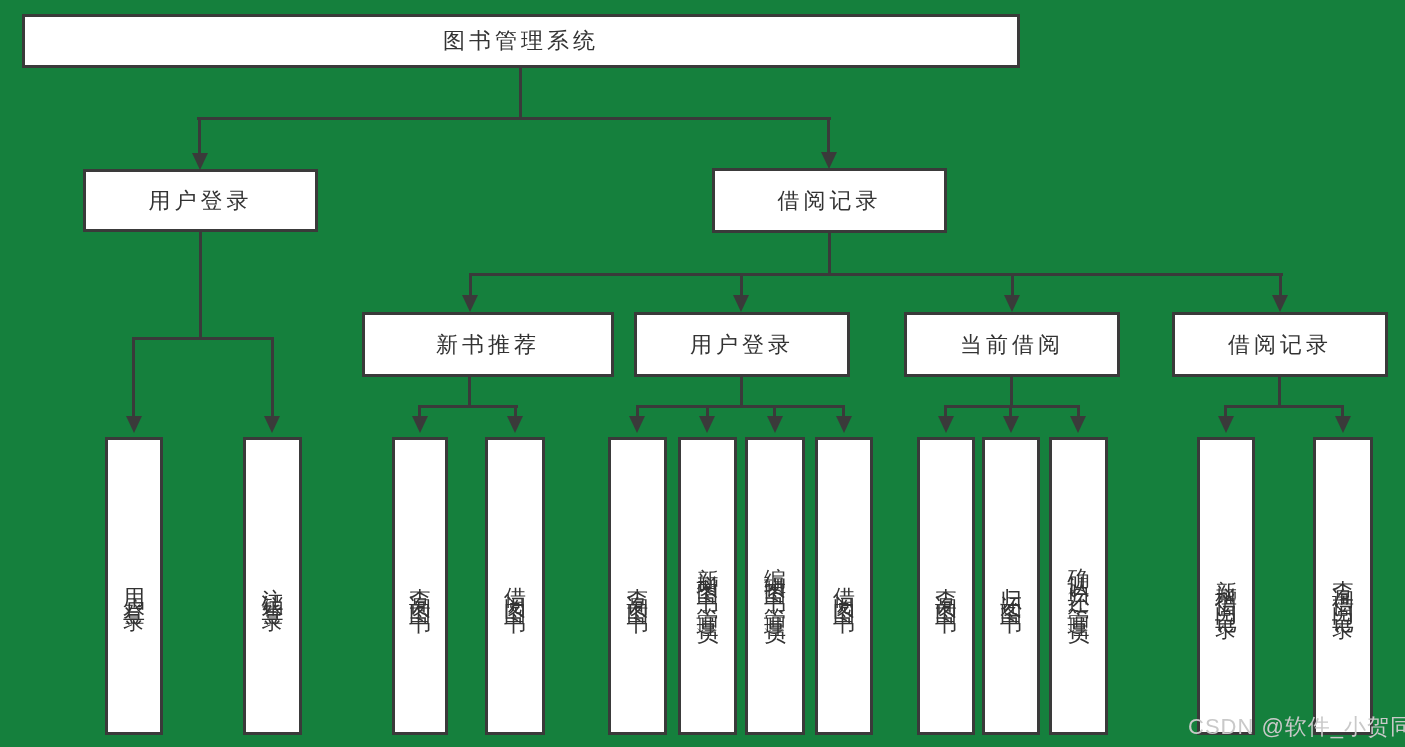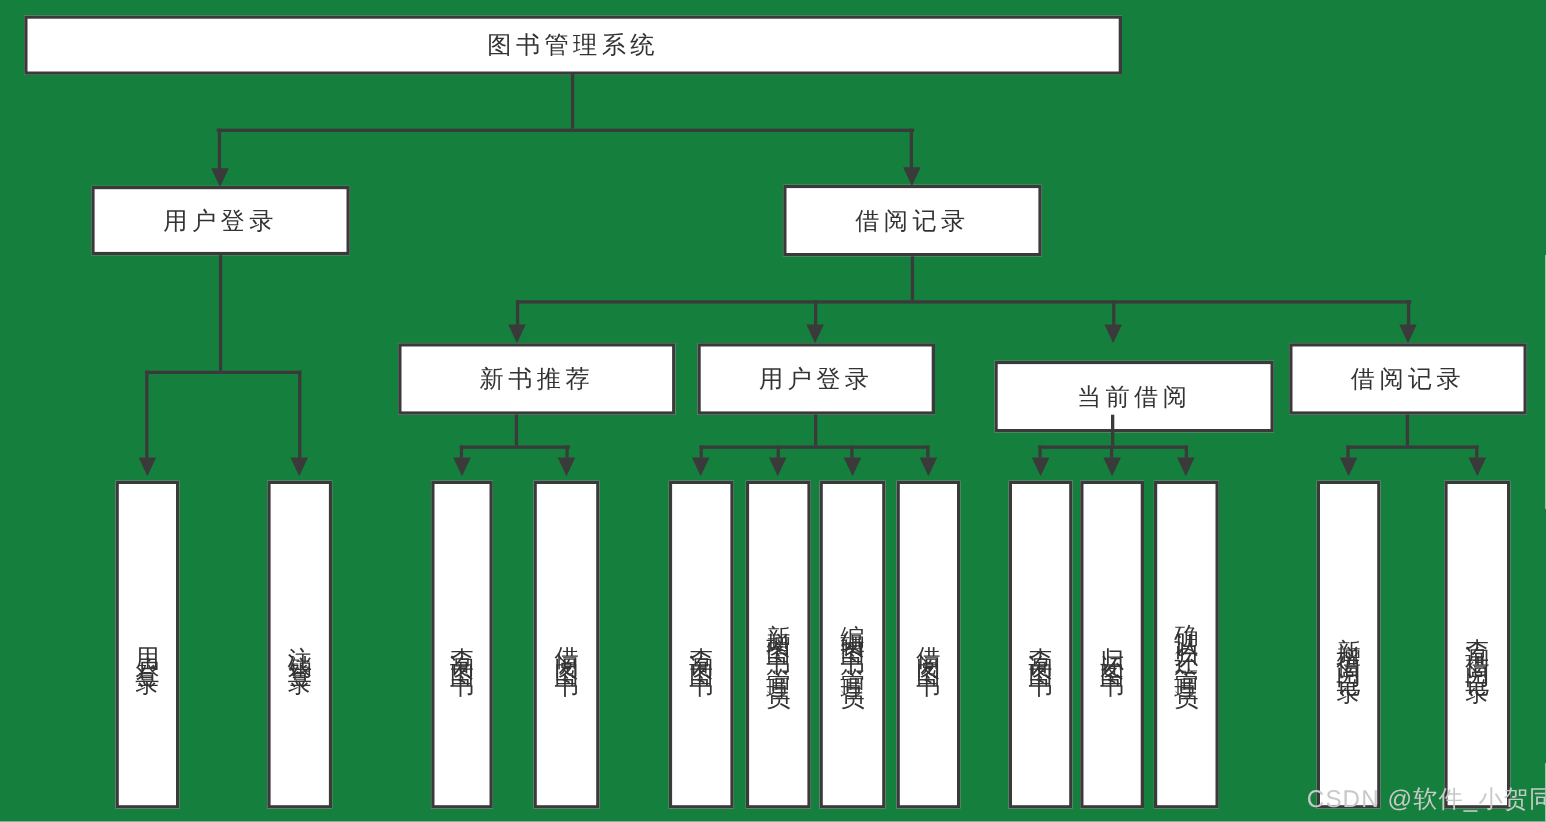--- a/index.html
+++ b/index.html
@@ -45,21 +45,21 @@
   <div class="node" style="left:712px;top:168px;width:235px;height:65px">
     <span class="lbl">借阅记录</span>
   </div>
 
   <div class="node" style="left:362px;top:312px;width:252px;height:65px">
     <span class="lbl">新书推荐</span>
   </div>
   <div class="node" style="left:634px;top:312px;width:216px;height:65px">
     <span class="lbl">用户登录</span>
   </div>
-  <div class="node" style="left:904px;top:328px;width:254px;height:65px">
+  <div class="node" style="left:904px;top:312px;width:216px;height:65px">
     <span class="lbl">当前借阅</span>
   </div>
   <div class="node" style="left:1172px;top:312px;width:216px;height:65px">
     <span class="lbl">借阅记录</span>
   </div>
 
   <div class="node vert" style="left:105px;top:437px;width:58px;height:298px">
     <span class="lbl">用户登录</span>
   </div>
   <div class="node vert" style="left:243px;top:437px;width:59px;height:298px">

